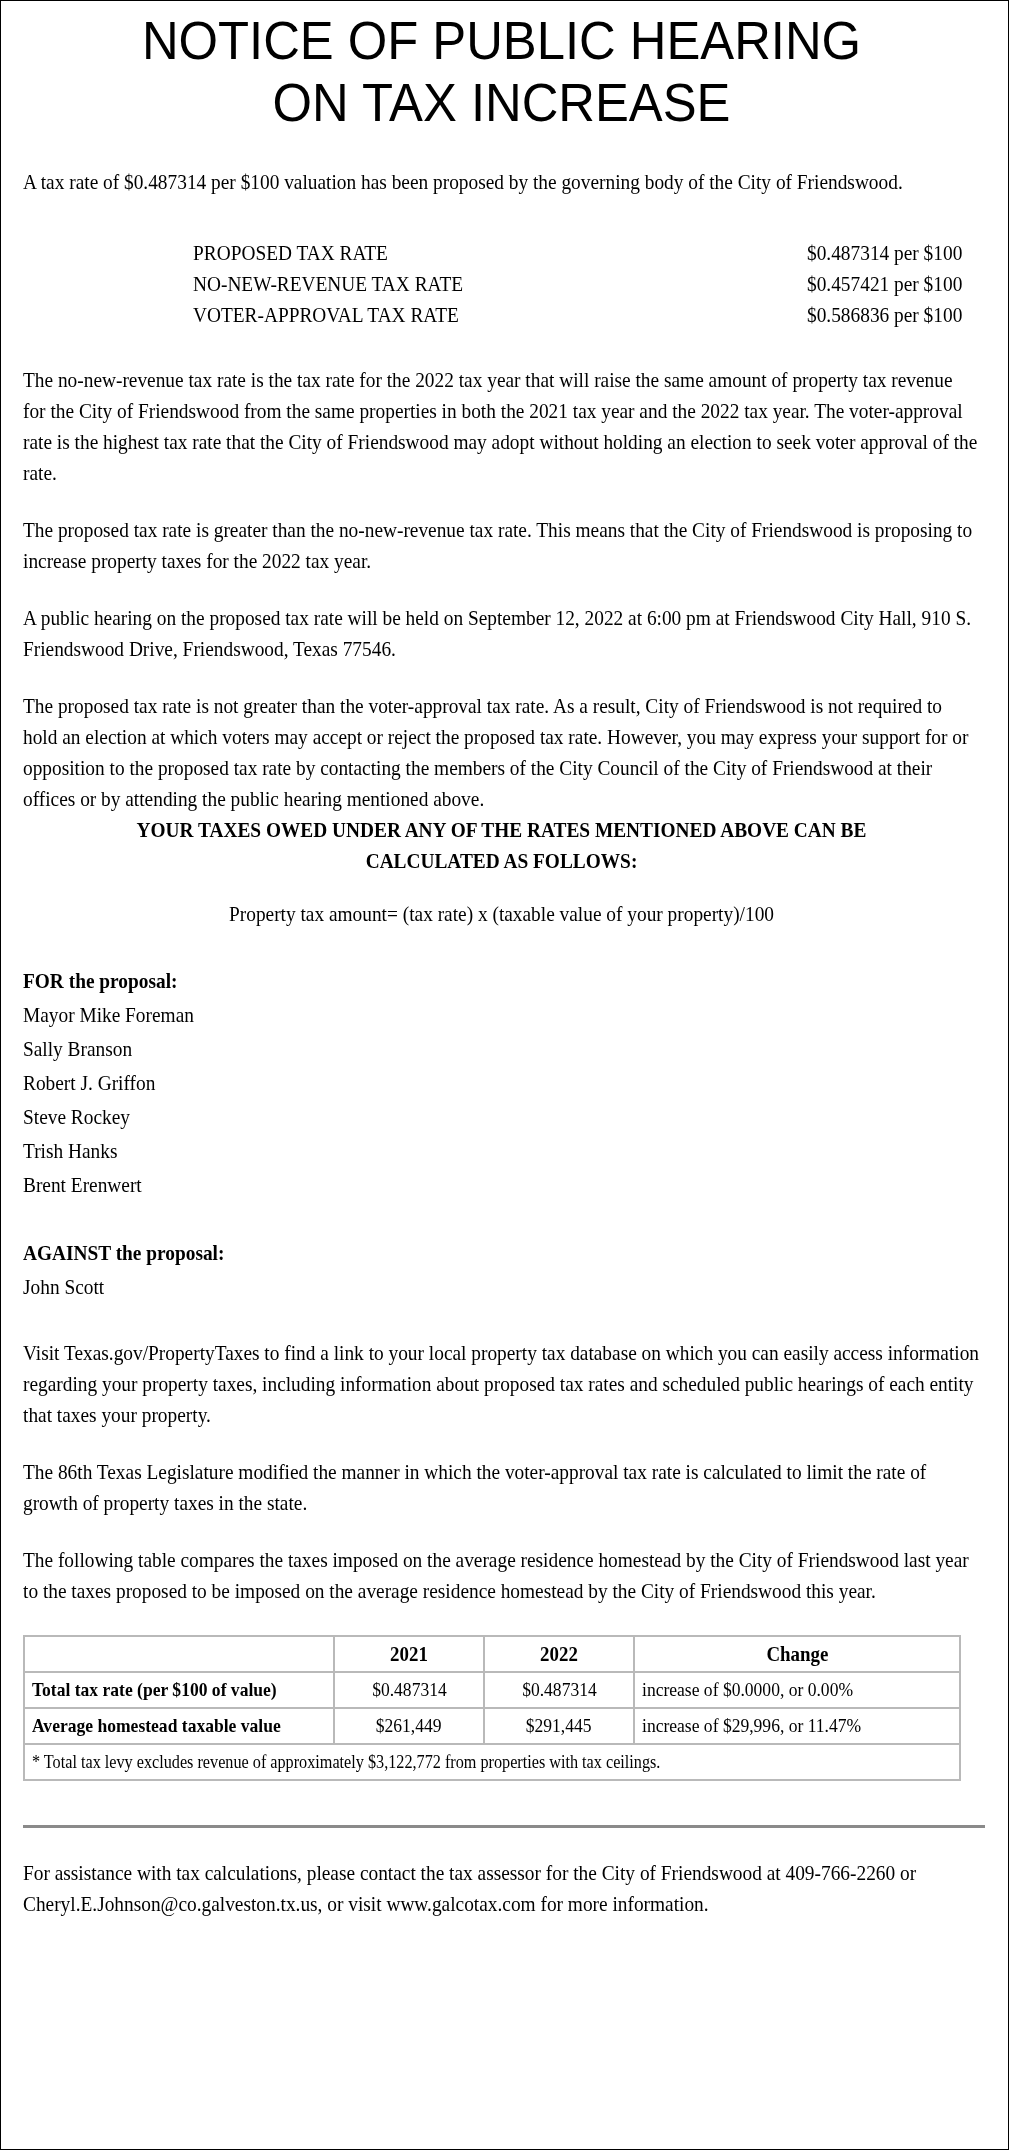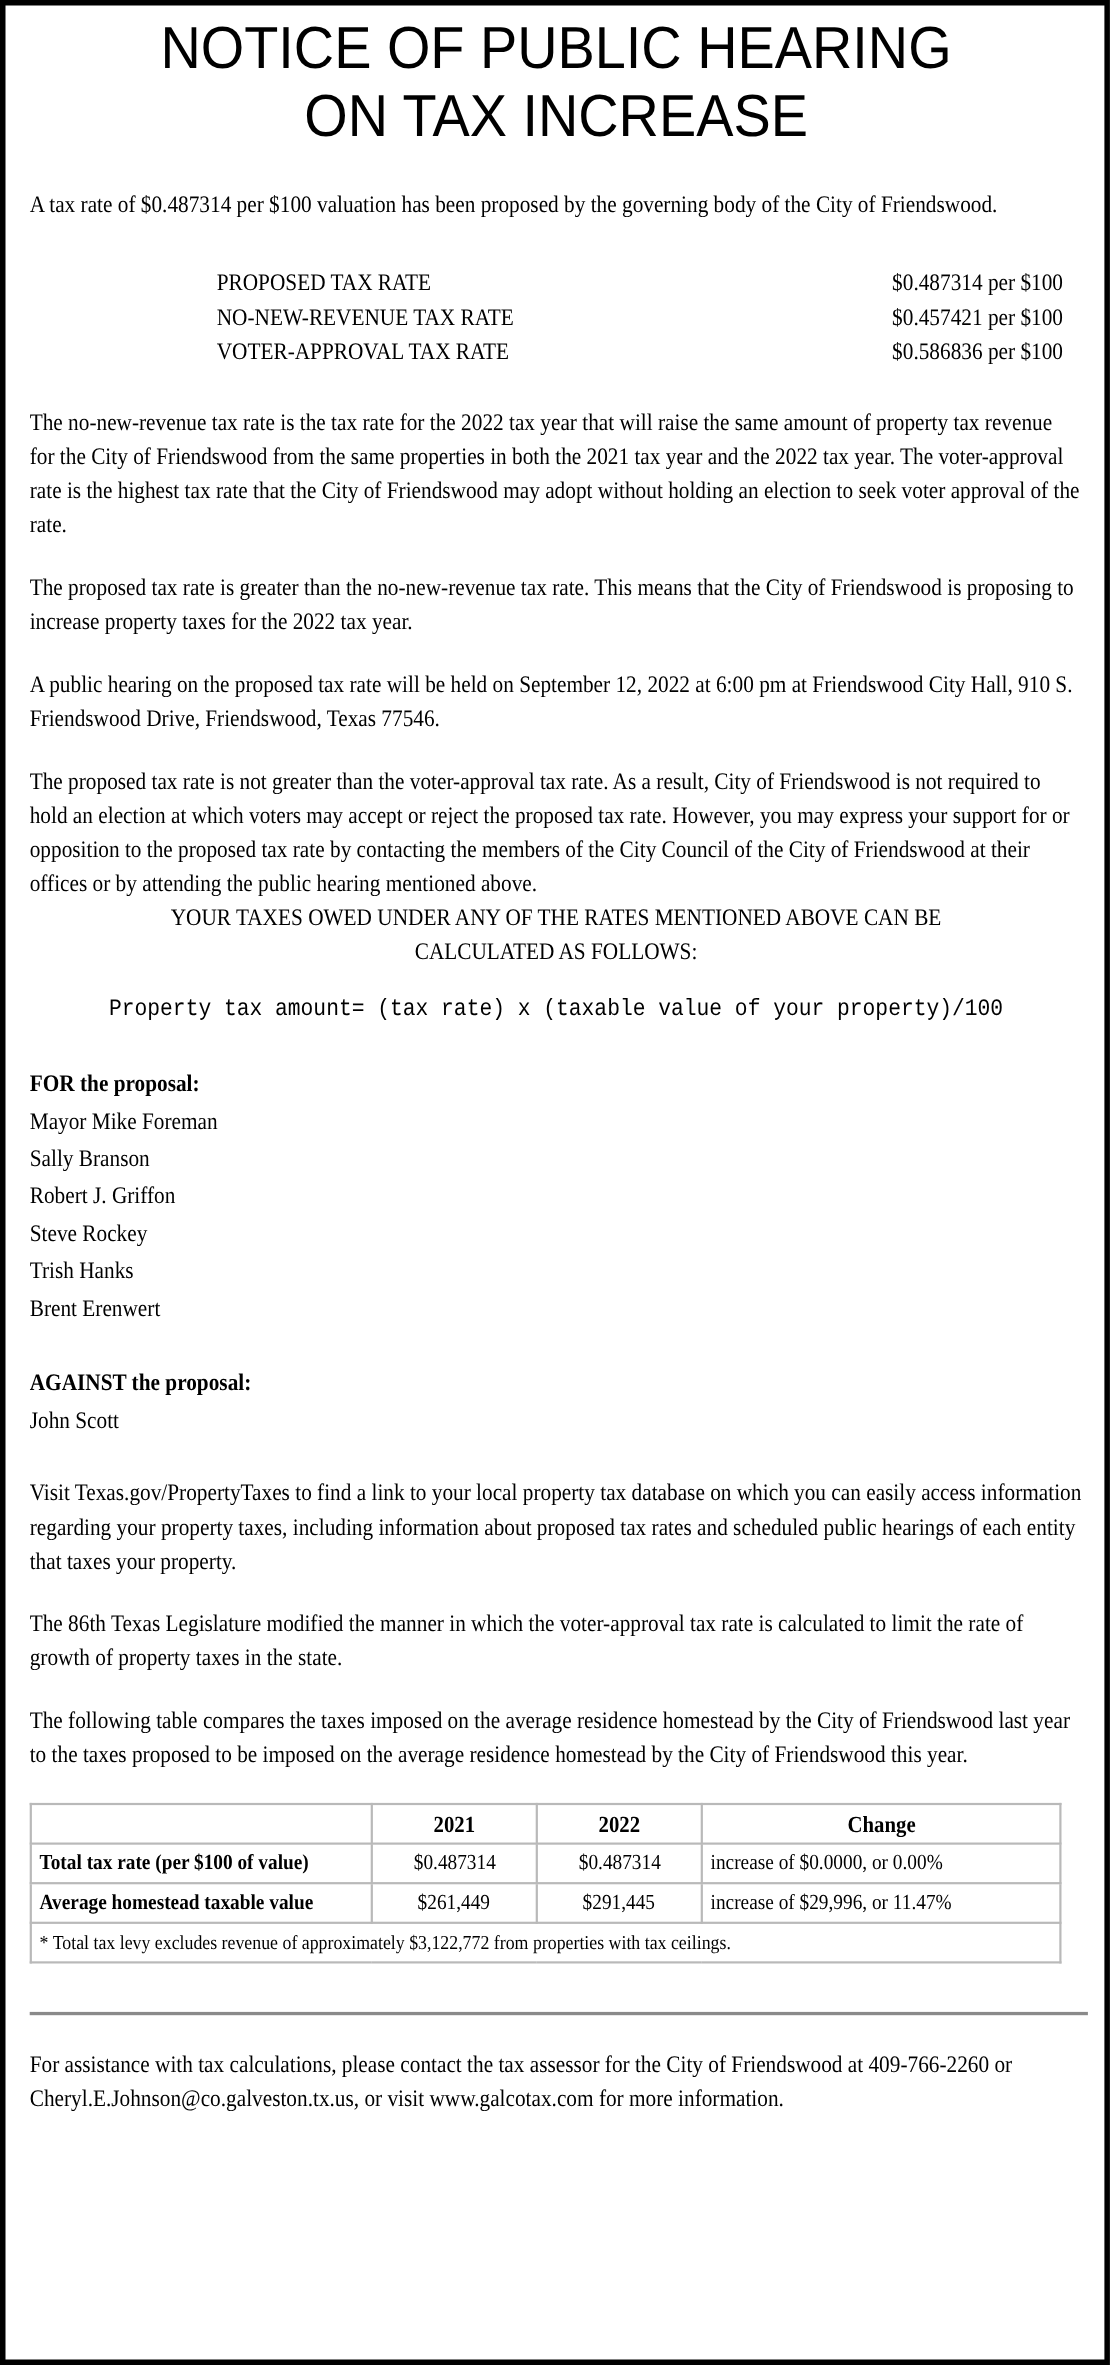--- a/index.html
+++ b/index.html
@@ -6,21 +6,21 @@
     margin: 0;
     padding: 0;
     background: #ffffff;
   }
   .page {
     position: relative;
     width: 1009px;
     height: 2150px;
     box-sizing: border-box;
     background: #ffffff;
-    border: 5px solid #000000;
+    border: 1px solid #000000;
     font-family: "Liberation Serif", "DejaVu Serif", serif;
     color: #000000;
     overflow: hidden;
   }
   .inner {
     position: absolute;
     left: 0; top: 0;
     width: 1001px;
     height: 2142px;
     padding: 0 22px;
@@ -79,30 +79,30 @@
     transform: scaleX(0.9);
     transform-origin: left;
     white-space: nowrap;
   }
 
   
   .centered-block {
     text-align: center;
     font-size: 21.5px;
     line-height: 31px;
+    font-weight: bold;
   }
   .centered-block > div {
     transform: scaleX(0.9);
   }
   .formula {
     text-align: center;
     font-size: 21.5px;
     line-height: 31px;
     margin-top: 22px;
-    font-family: Liberation Mono, monospace;
   }
   .formula > div { transform: scaleX(0.9); }
 
   
   .stance {
     display: flex;
     font-size: 21.5px;
     line-height: 34px;
     flex-direction: column;
   }

